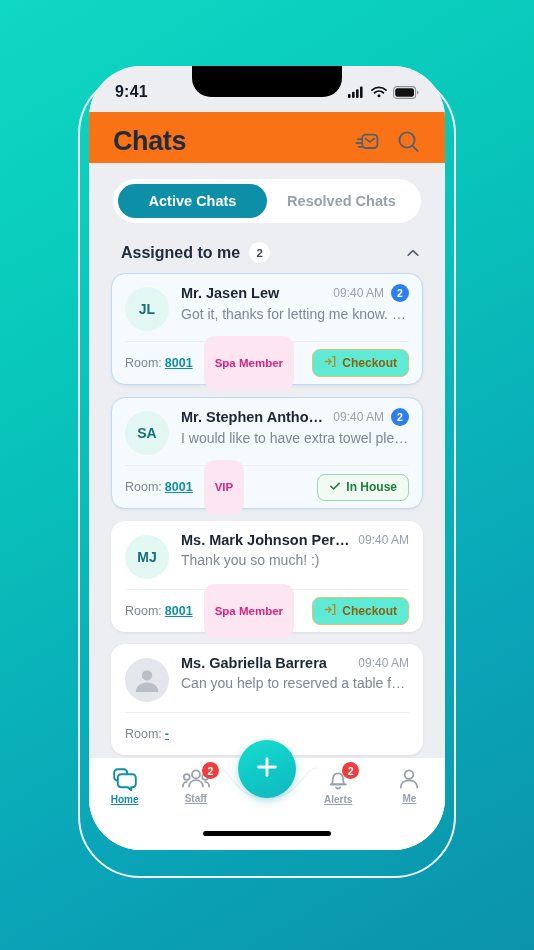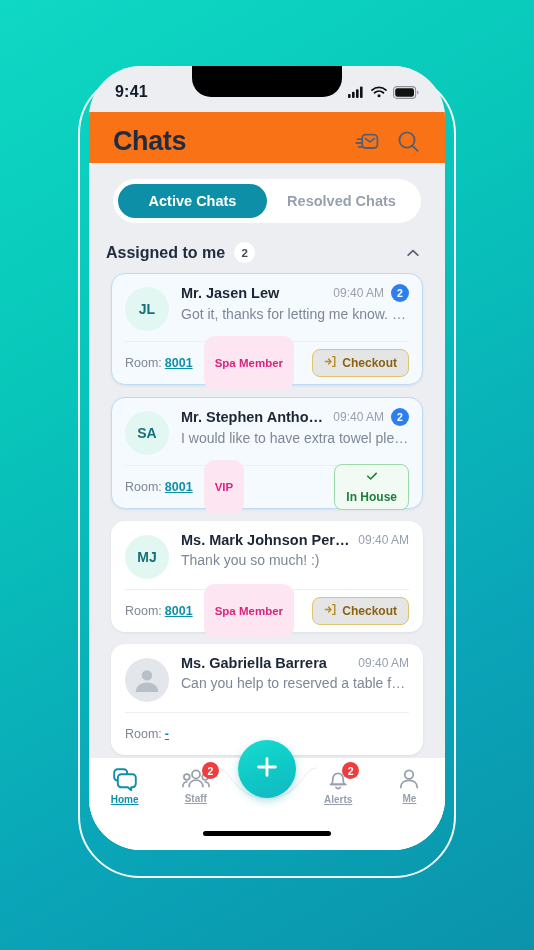--- a/index.html
+++ b/index.html
@@ -117,21 +117,21 @@
   }
   .tab.active {
     background: #0e8fa8;
     color: #ffffff;
   }
 
   
   .section-head {
     display: flex;
     align-items: center;
-    padding: 19px 24px 10px 17px;
+    padding: 19px 24px 10px 32px;
     background: #eceef1;
   }
   .section-title {
     font-size: 16px;
     font-weight: bold;
     color: #212c3f;
   }
   .section-count {
     margin-left: 9px;
     min-width: 21px;
@@ -247,28 +247,27 @@
   .status-chip {
     margin-left: auto;
     display: flex;
     align-items: center;
     gap: 5px;
     padding: 5px 11px;
     border-radius: 8px;
     font-size: 12px;
     font-weight: bold;
     border: 1px solid #e0c36a;
-    background: #e5e5e5;
+    background: #5eead4;
     color: #8a6312;
   }
   .status-chip.inhouse {
     border-color: #9ad9a8;
     background: #f1fbf3;
     color: #1f7d3a;
-    flex-direction: column;
   }
   .status-chip.reserved {
     border-color: #dfe3e8;
     background: #ffffff;
     color: #4b5565;
     font-weight: bold;
   }
 
   
   .bottom-nav {

